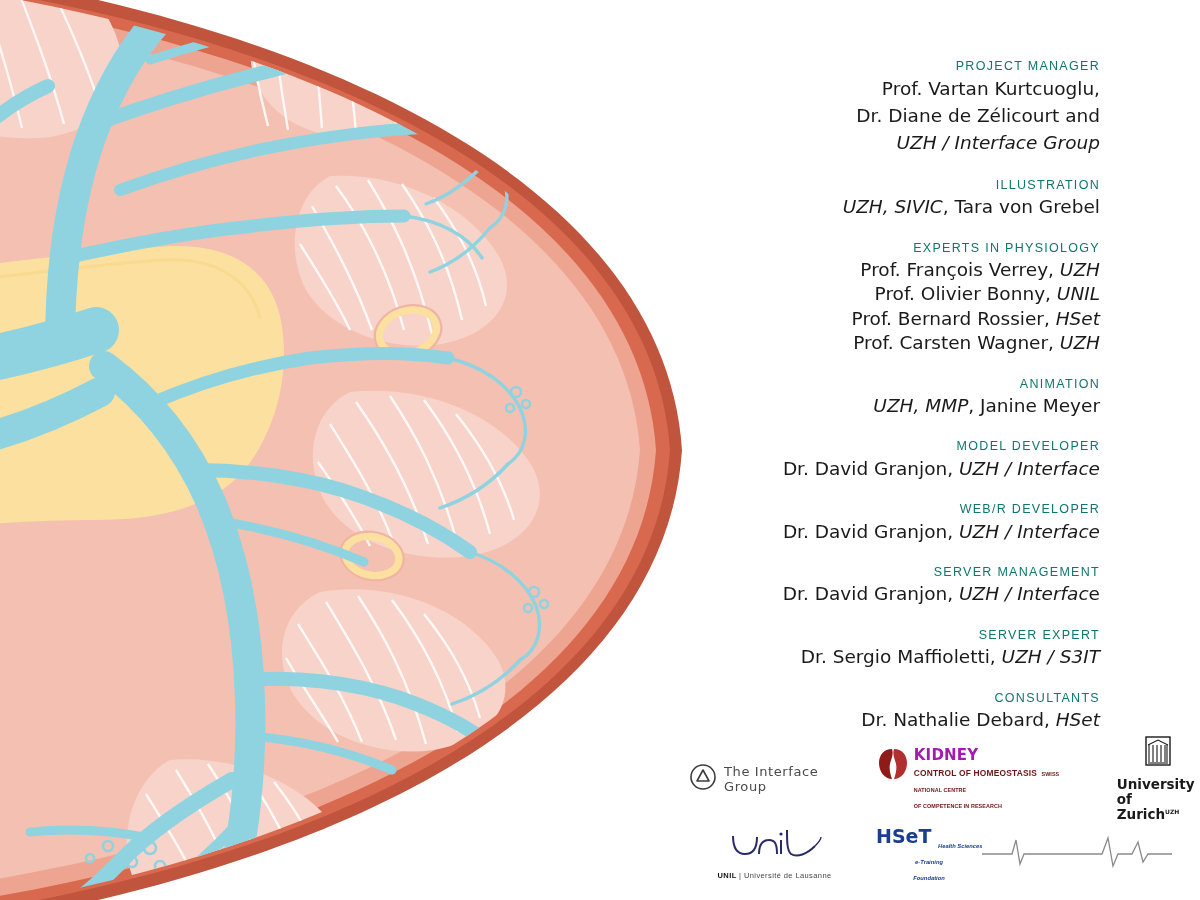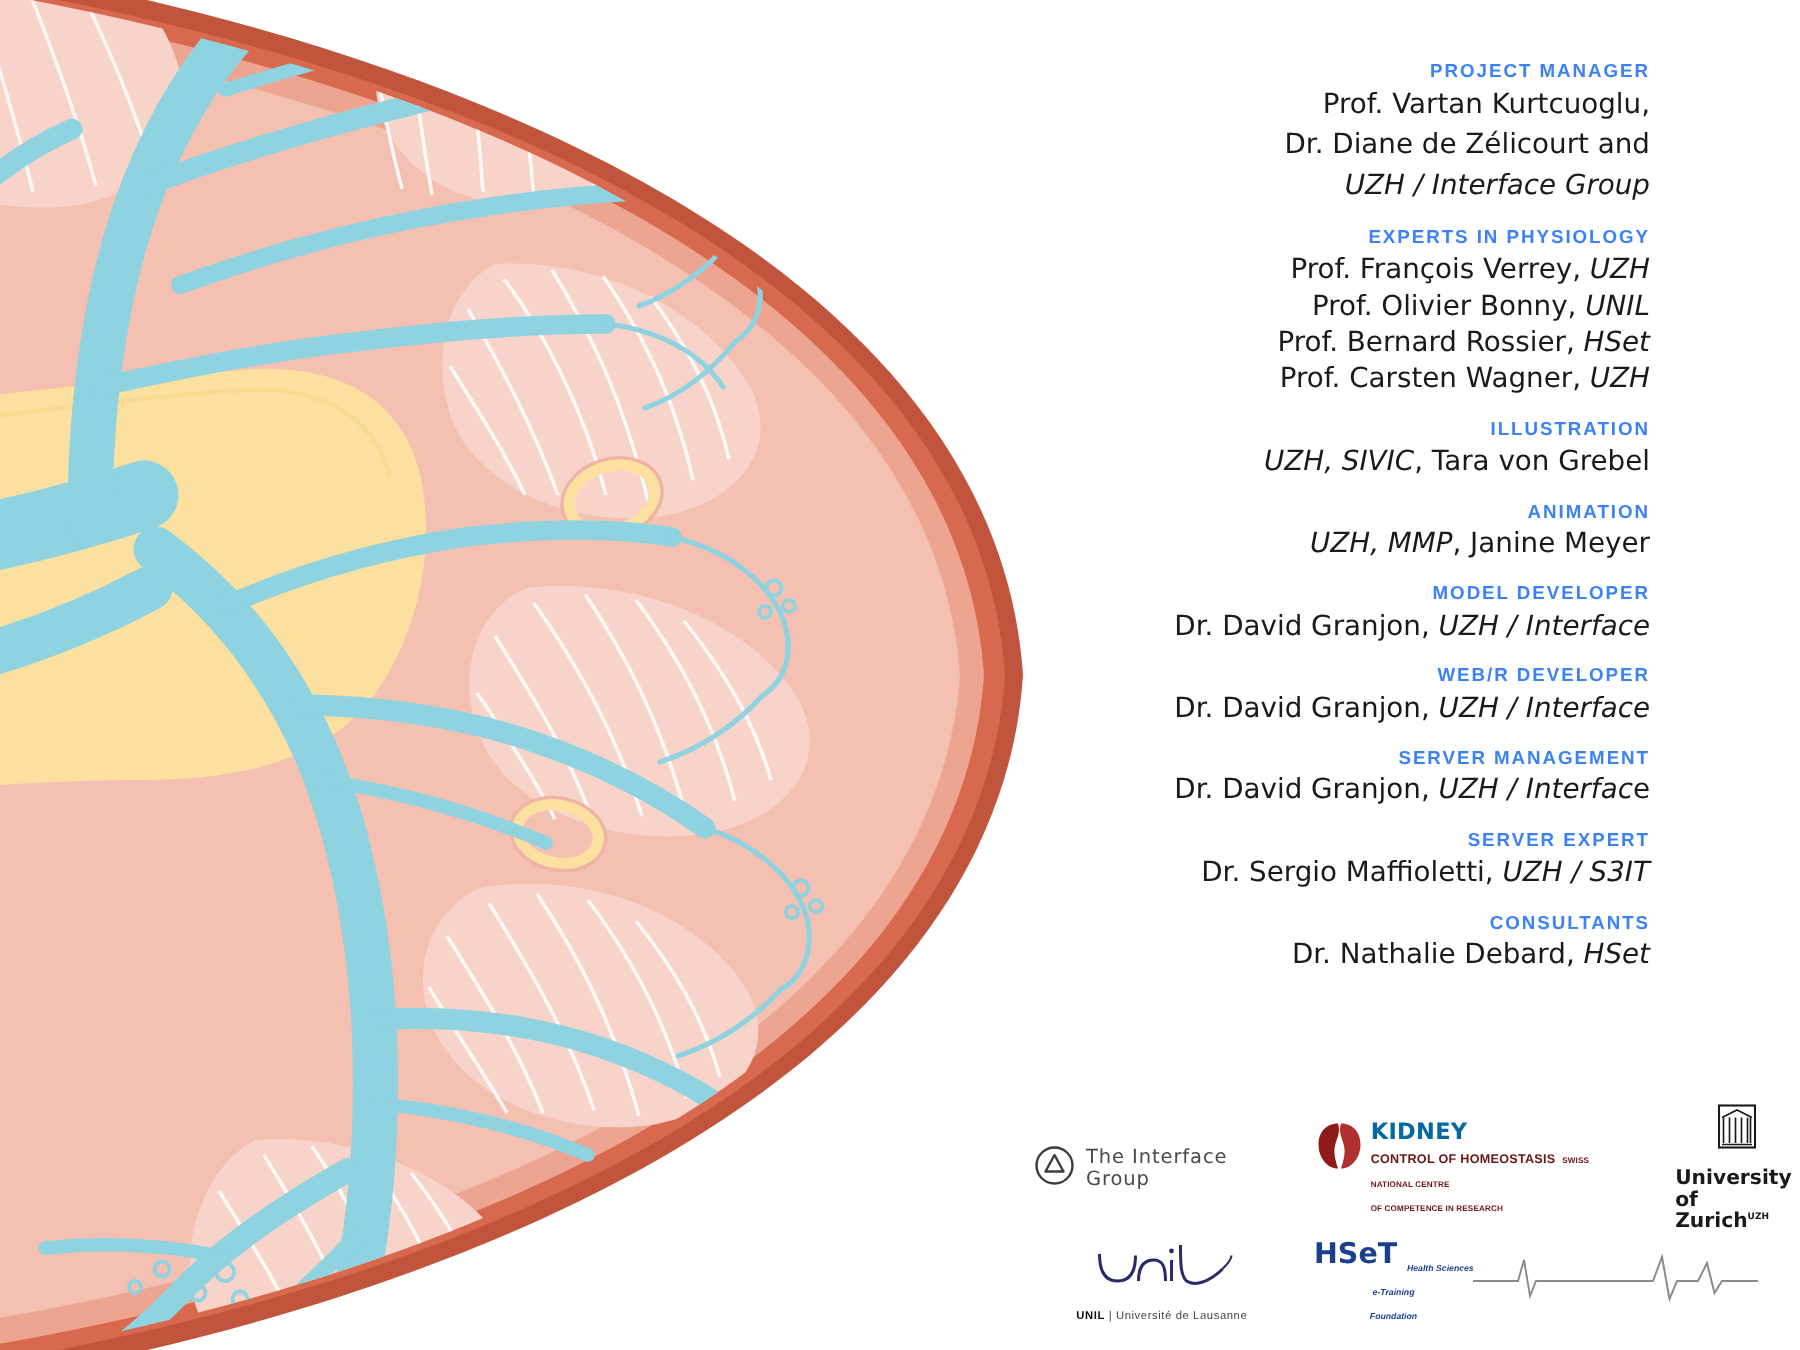--- a/index.html
+++ b/index.html
@@ -28,26 +28,27 @@
   
   #credits {
     position: absolute;
     left: 690px; top: 0;
     width: 510px; height: 740px;
     padding: 38px 100px 0 0;
     text-align: right;
   }
   .credit-block { margin-bottom: 11px; }
   .credit-role {
-    color: #3b82f6;
+    color: #0f766e;
     font-size: 12.5px;
-    font-weight: bold;
+    font-weight: normal;
     letter-spacing: 1.3px;
     line-height: 1.55;
     text-transform: uppercase;
+    margin-top: 19px;
   }
   .credit-names {
     color: #1a1a1a;
     font-size: 18.5px;
     line-height: 1.32;
     font-family: "DejaVu Sans", sans-serif;
     font-weight: 400;
   }
   .credit-names .name-line { display: block; white-space: nowrap; }
   .credit-names em { font-style: italic; }
@@ -78,21 +79,21 @@
     font-family: "DejaVu Sans", sans-serif;
     font-size: 13px;
     color: #4a4a4a;
     letter-spacing: 0.6px;
   }
 
   
   .kidney-logo { gap: 6px; align-items: flex-start; }
   .kidney-logo .k-text { text-align: left; line-height: 1.0; }
   .kidney-logo .k-title {
-    font-size: 15px; font-weight: bold; color: #0369a1;
+    font-size: 15px; font-weight: bold; color: #a21caf;
     font-family: "DejaVu Sans", sans-serif; letter-spacing: .2px;
   }
   .kidney-logo .k-sub {
     font-size: 8.4px; font-weight: bold; color: #6b1414;
     letter-spacing: .2px; margin-top: 1px;
   }
   .kidney-logo .k-small {
     font-size: 5.4px; color: #6b1414; margin-top: 4px;
     line-height: 1.35; font-weight: bold; letter-spacing: .1px;
   }
@@ -316,33 +317,33 @@
     <div class="credit-block block-manager">
       <div class="credit-role">Project Manager</div>
       <div class="credit-names">
         <span class="name-line"><span>Prof. Vartan Kurtcuoglu,</span></span>
         <span class="name-line"><span>Dr. Diane de Zélicourt and</span></span>
         <span class="name-line"><em>UZH / Interface Group</em></span>
       </div>
     </div>
 
     <div class="credit-block">
+      <div class="credit-role">Illustration</div>
+      <div class="credit-names">
+        <span class="name-line"><em>UZH, SIVIC</em><span>, Tara von Grebel</span></span>
+      </div>
+    </div>
+
+    <div class="credit-block">
       <div class="credit-role">Experts in Physiology</div>
       <div class="credit-names">
         <span class="name-line"><span>Prof. François Verrey, </span><em>UZH</em></span>
         <span class="name-line"><span>Prof. Olivier Bonny, </span><em>UNIL</em></span>
         <span class="name-line"><span>Prof. Bernard Rossier, </span><em>HSet</em></span>
         <span class="name-line"><span>Prof. Carsten Wagner, </span><em>UZH</em></span>
-      </div>
-    </div>
-
-    <div class="credit-block">
-      <div class="credit-role">Illustration</div>
-      <div class="credit-names">
-        <span class="name-line"><em>UZH, SIVIC</em><span>, Tara von Grebel</span></span>
       </div>
     </div>
 
     <div class="credit-block">
       <div class="credit-role">Animation</div>
       <div class="credit-names">
         <span class="name-line"><em>UZH, MMP</em><span>, Janine Meyer</span></span>
       </div>
     </div>
 

